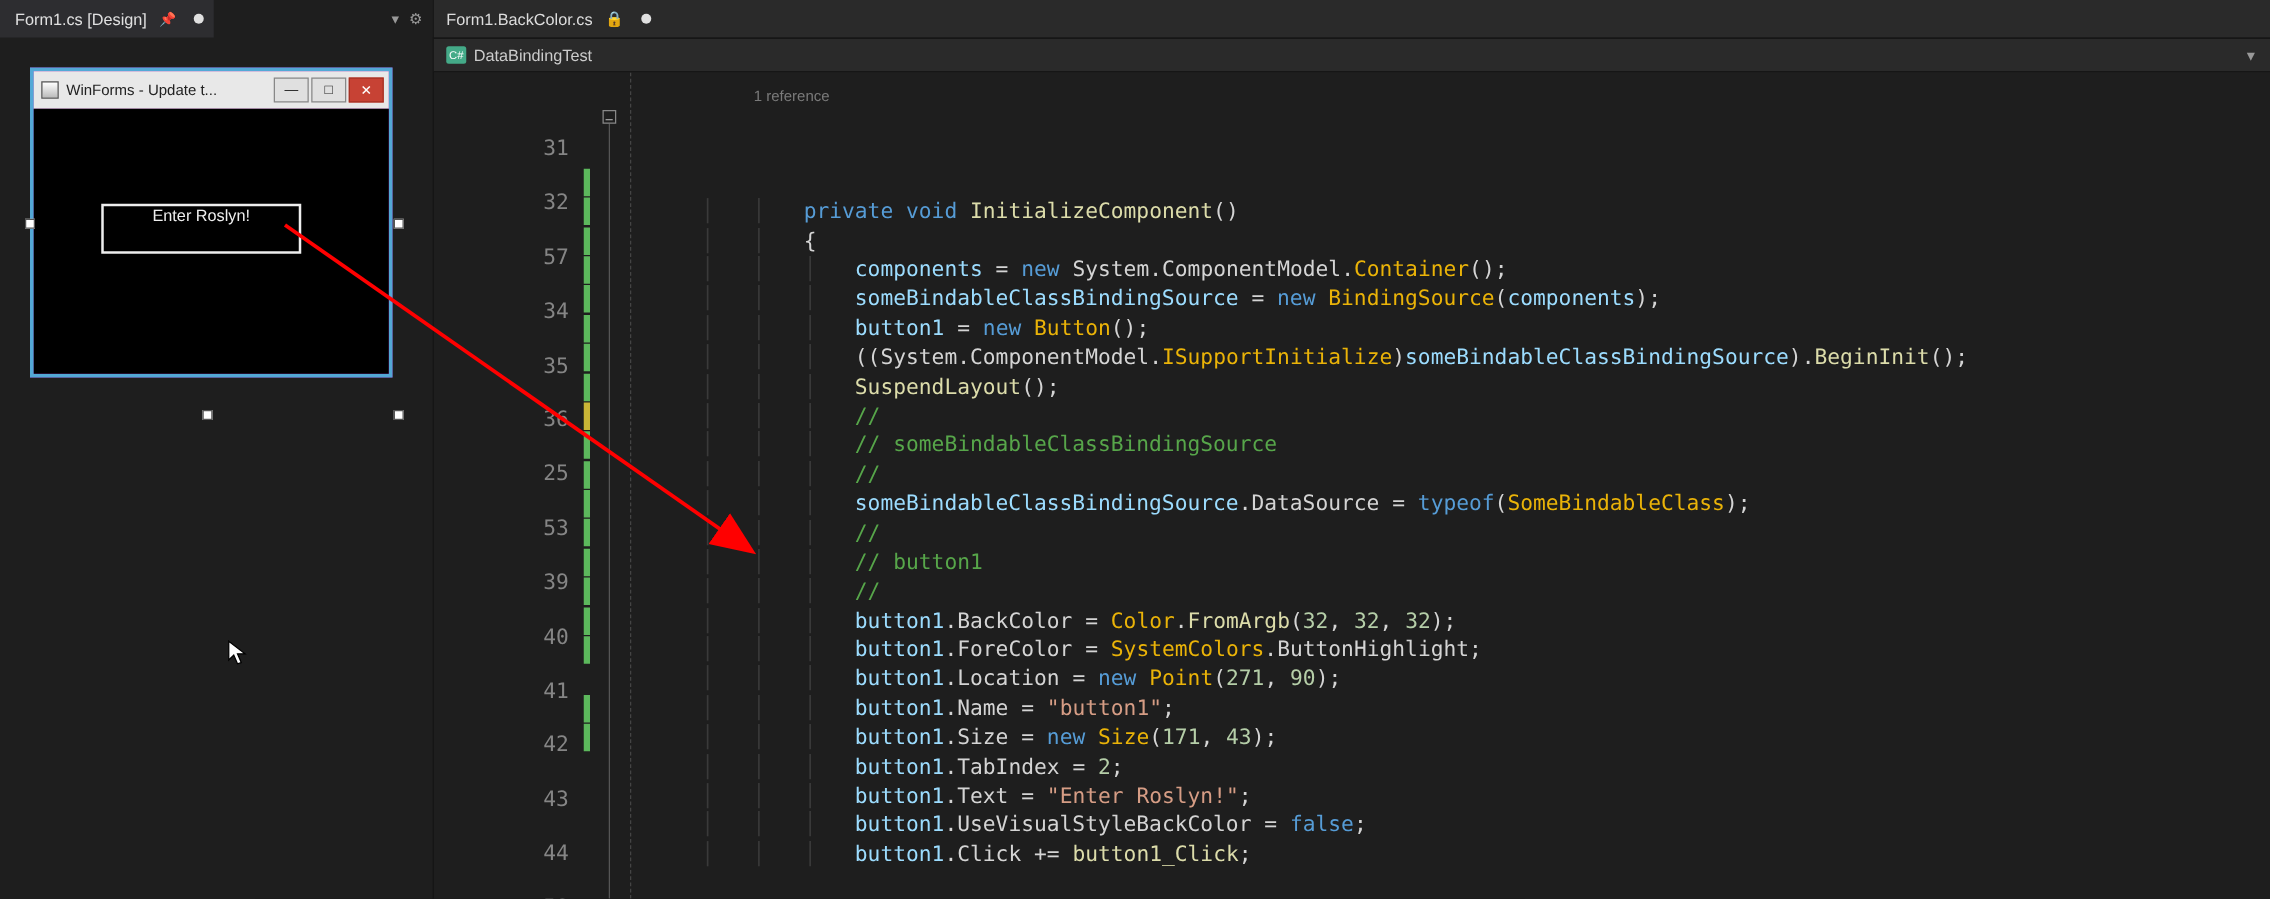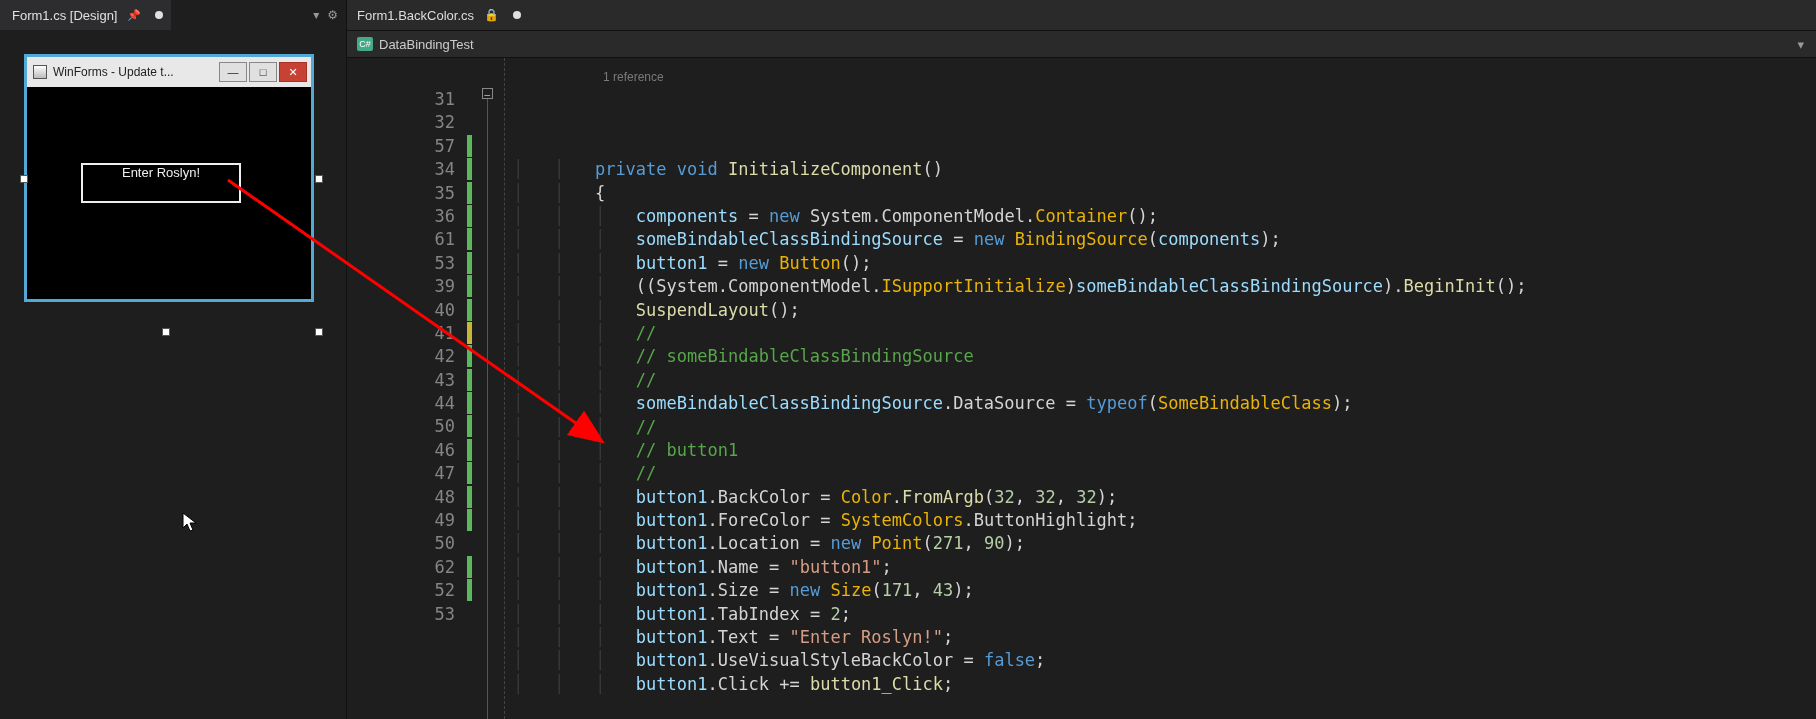--- a/index.html
+++ b/index.html
@@ -141,21 +141,21 @@
   overflow:hidden;
 }
 .gutter {
   width:118px;
   text-align:right;
   color:#858585;
   padding-right:10px;
   padding-top:30px;
   position:relative;
 }
-.gutter .ln { height:23.4px; visibility:visible;}
+.gutter .ln { height:23.4px; visibility:visible;margin-top:20px;}
 .markers {
   width:16px;
   padding-top:30px;
 }
 .mark { height:23.4px; }
 .mark.green { background:none; }
 .mark.green::before {
   content:"";display:block;width:5px;height:22px;background:#5cb85c;margin-left:2px;
 }
 .mark.yellow::before {
@@ -177,21 +177,21 @@
 .outline .box::before {
   content:"−"; position:absolute; top:-5px; left:1px; font-size:11px;color:#aaa;
 }
 .src {
   flex:1;
   padding-top:30px;
   padding-left:8px;
   white-space:pre;
   position:relative;
 }
-.src .row { height:23.4px; }
+.src .row { height:23.4px;margin-left:48px; }
 .indent-guide { color:#3a3a3a; }
 .ref-lens {
   position:absolute;
   top:8px; left:98px;
   font-size:12px; color:#7a7a7a;
   font-family:"Segoe UI",sans-serif;
 }
 .kw { color:#569cd6; }
 .type { color:#eab308; }
 .method { color:#dcdcaa; }
@@ -267,21 +267,21 @@
     <span class="drop">▾</span>
   </div>
   <div class="code-area">
     <div class="gutter" id="gutter">
         <div class="ln">31</div>
         <div class="ln">32</div>
         <div class="ln">57</div>
         <div class="ln">34</div>
         <div class="ln">35</div>
         <div class="ln">36</div>
-        <div class="ln">61</div>
+        <div class="ln">25</div>
         <div class="ln">53</div>
         <div class="ln">39</div>
         <div class="ln">40</div>
         <div class="ln">41</div>
         <div class="ln">42</div>
         <div class="ln">43</div>
         <div class="ln">44</div>
         <div class="ln">50</div>
         <div class="ln">46</div>
         <div class="ln">47</div>

